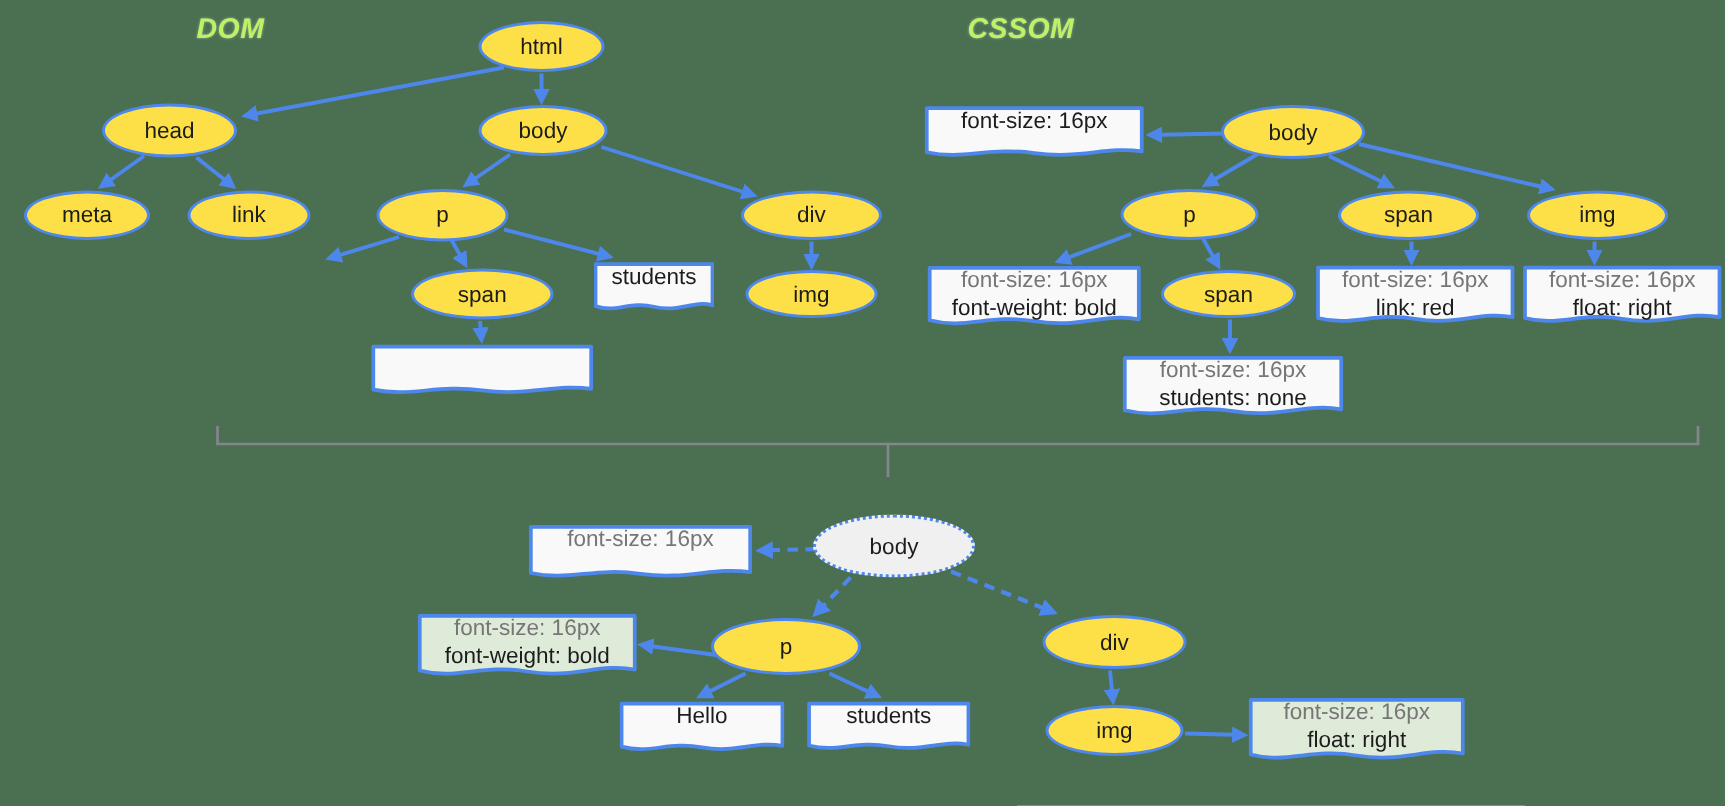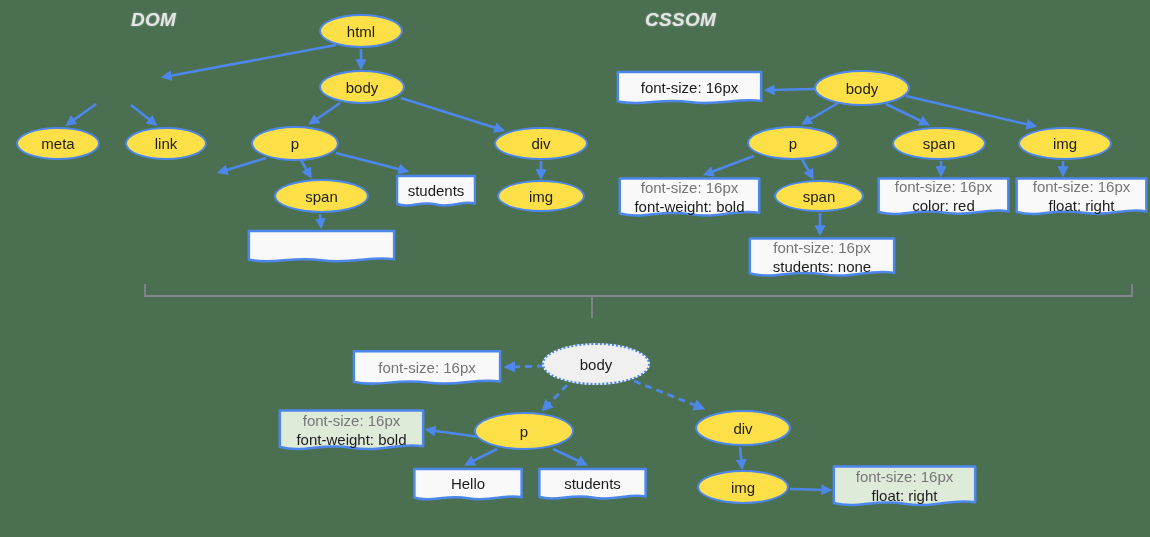--- a/index.html
+++ b/index.html
@@ -3,37 +3,37 @@
 <meta charset="utf-8">
 <style>
   html,body{margin:0;padding:0;}
   #stage{
     position:relative;width:1150px;height:537px;overflow:hidden;
     background:#4A7051;
     font-family:"Liberation Sans","DejaVu Sans",sans-serif;
   }
   #arrows{position:absolute;left:0;top:0;width:1150px;height:537px;pointer-events:none;}
   .title{
-    position:absolute;font-weight:bold;font-style:italic;font-size:19px;color:#e5e5e5;
+    position:absolute;font-weight:bold;font-style:italic;font-size:19px;color:#bef264;
     letter-spacing:.3px;white-space:nowrap;
     text-shadow:0 0 2px rgba(255,255,255,.45);
   }
   .node{
     position:absolute;display:flex;align-items:center;justify-content:center;
     background:#fde047;border:2.5px solid #4E87EC;border-radius:50%;
     font-size:15px;color:#1C1C1C;box-sizing:border-box;white-space:nowrap;
   }
   .node.dotted{background:#F0F0F0;border:2.5px dotted #4E87EC;}
   .flag{position:absolute;box-sizing:border-box;}
   .flag svg{position:absolute;left:0;top:0;width:100%;height:100%;}
   .flag path{fill:#F8F9F8;stroke:#4E87EC;stroke-width:2.5;vector-effect:non-scaling-stroke;stroke-linejoin:round;}
   .flag.green path{fill:#DFEBD9;}
   .flag-text{
     position:absolute;left:2px;right:2px;top:1px;bottom:9px;
-    display:flex;flex-direction:column;align-items:center;justify-content:center;
+    display:flex;flex-direction:column;align-items:center;justify-content:flex-start;
     font-size:15px;line-height:19px;text-align:center;white-space:nowrap;
   }
   .t-black{color:#1C1C1C;}
   .t-gray{color:#767676;}
 </style>
 </head>
 <body>
 
 <div id="stage">
 
@@ -81,20 +81,23 @@
       <line x1="790" y1="489" x2="829" y2="490" marker-end="url(#ah)"></line>
     </g>
   </svg>
 
   <div class="title" style="left:131px;top:9px;">DOM</div>
   <div class="title" style="left:645px;top:9px;">CSSOM</div>
 
   <div class="node" style="left:319px;top:14px;width:84px;height:34px;">
       <span>html</span>
     </div>
+  <div class="node" style="left:68px;top:69px;width:90px;height:36px;">
+      <span>head</span>
+    </div>
   <div class="node" style="left:319px;top:70px;width:86px;height:34px;">
       <span>body</span>
     </div>
   <div class="node" style="left:125px;top:127px;width:82px;height:33px;">
       <span>link</span>
     </div>
   <div class="node" style="left:16px;top:127px;width:84px;height:33px;">
       <span>meta</span>
     </div>
   <div class="node" style="left:251px;top:126px;width:88px;height:35px;">
@@ -156,21 +159,21 @@
       <span class="t-gray">font-size: 16px</span>
       <span class="t-black">font-weight: bold</span>
     </div>
   </div>
   <div class="flag" style="left:877px;top:176px;width:133px;height:48px;">
     <svg viewBox="0 0 120 40" preserveAspectRatio="none">
         <path d="M1.5,2 L118.5,2 L118.5,29.5 C99,26 85,34.5 60,30.5 C35,26.5 22,35 1.5,30 Z"></path>
       </svg>
     <div class="flag-text">
       <span class="t-gray">font-size: 16px</span>
-      <span class="t-black">color: red</span>
+      <span class="t-black">link: red</span>
     </div>
   </div>
   <div class="flag" style="left:1015px;top:176px;width:133px;height:48px;">
     <svg viewBox="0 0 120 40" preserveAspectRatio="none">
         <path d="M1.5,2 L118.5,2 L118.5,29.5 C99,26 85,34.5 60,30.5 C35,26.5 22,35 1.5,30 Z"></path>
       </svg>
     <div class="flag-text">
       <span class="t-gray">font-size: 16px</span>
       <span class="t-black">float: right</span>
     </div>

